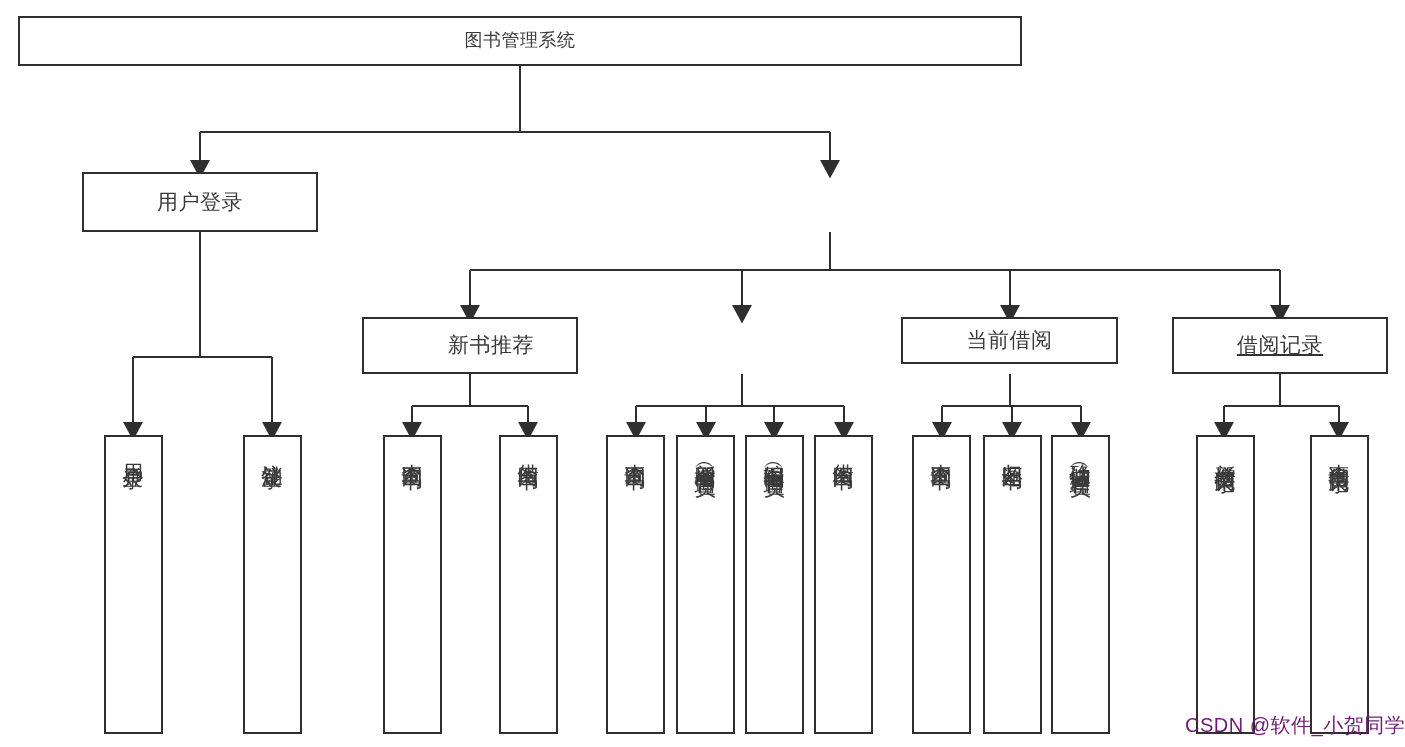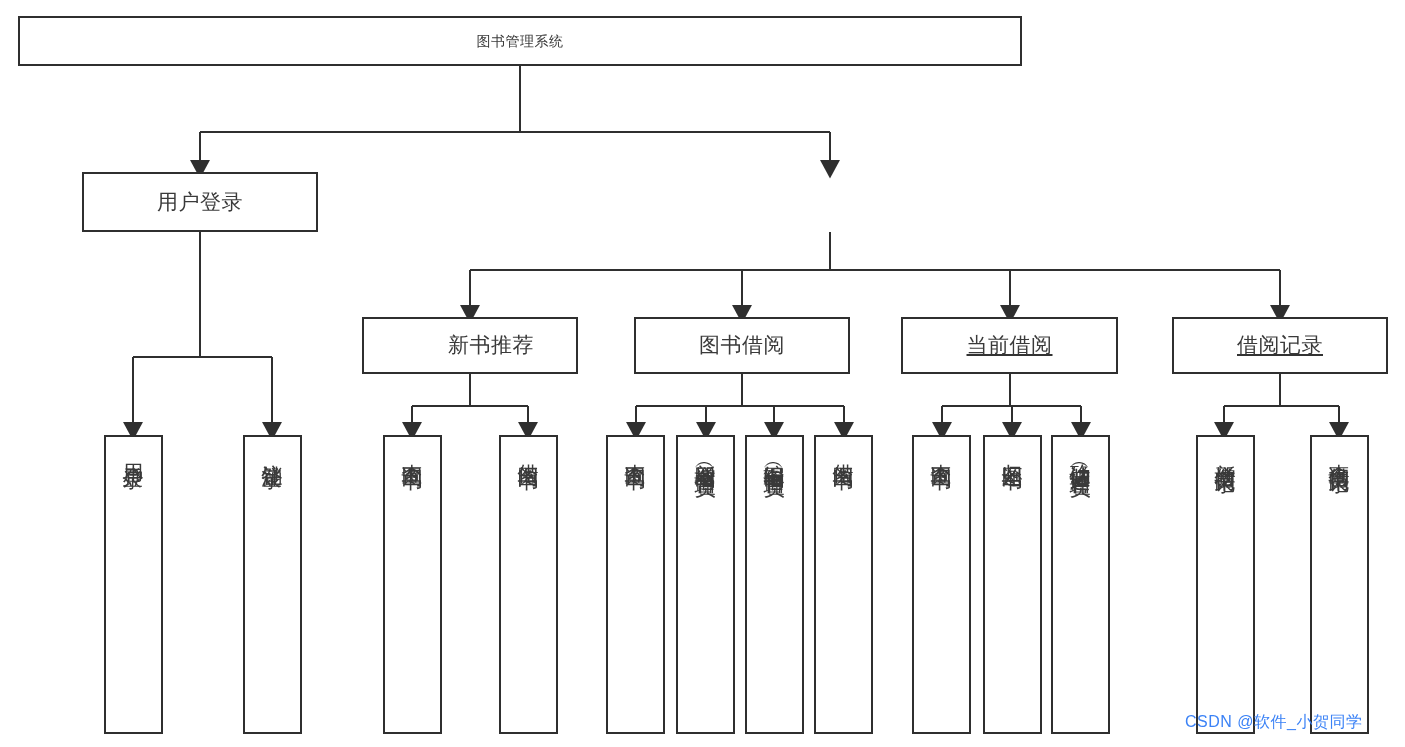--- a/index.html
+++ b/index.html
@@ -44,40 +44,40 @@
     color: #3a3a3a;
     white-space: nowrap;
   }
   
   .node.horizontal .node-label {
     writing-mode: horizontal-tb;
     font-size: 21px;
     letter-spacing: 0.5px;
   }
   .node.root .node-label {
-    font-size: 14px;
+    font-size: 18px;
   }
   
   .node.leaf {
     align-items: flex-start;
     justify-content: center;
     padding-top: 10px;
   }
   .node.leaf .node-label {
     writing-mode: vertical-rl;
     text-orientation: upright;
     font-size: 21px;
     letter-spacing: 2px;
     line-height: 1;
     white-space: pre-line;
   }
   .watermark {
     position: absolute;
-    font-size: 16px;
-    color: #3b82f6;
+    font-size: 20px;
+    color: #701a75;
     letter-spacing: 0.5px;
     white-space: nowrap;
     z-index: 5;
     left: 1185px;
     top: 712px;
   }
 </style>
 </head>
 <body>
 
@@ -139,25 +139,22 @@
 
   <div class="node horizontal" style="left:82px; top:172px; width:236px; height:60px;">
     <span class="node-label">用户登录</span>
   </div>
 
 
   <div class="node horizontal" style="left:362px; top:317px; width:216px; height:57px;padding-left:42px;">
     <span class="node-label">新书推荐</span>
   </div>
 
-  <div class="node horizontal" style="left:634px; top:317px; width:216px; height:57px;">
-    <span class="node-label">图书借阅</span>
-  </div>
-
-  <div class="node horizontal" style="left:901px; top:317px; width:217px; height:57px;text-decoration:underline;">
+
+  <div class="node horizontal" style="left:901px; top:317px; width:217px; height:47px;">
     <span class="node-label">当前借阅</span>
   </div>
 
   <div class="node horizontal" style="left:1172px; top:317px; width:216px; height:57px;text-decoration:underline;">
     <span class="node-label">借阅记录</span>
   </div>
 
   <div class="node leaf" style="left:104px; top:435px; width:59px; height:299px;">
     <span class="node-label">用户登录</span>
   </div>

